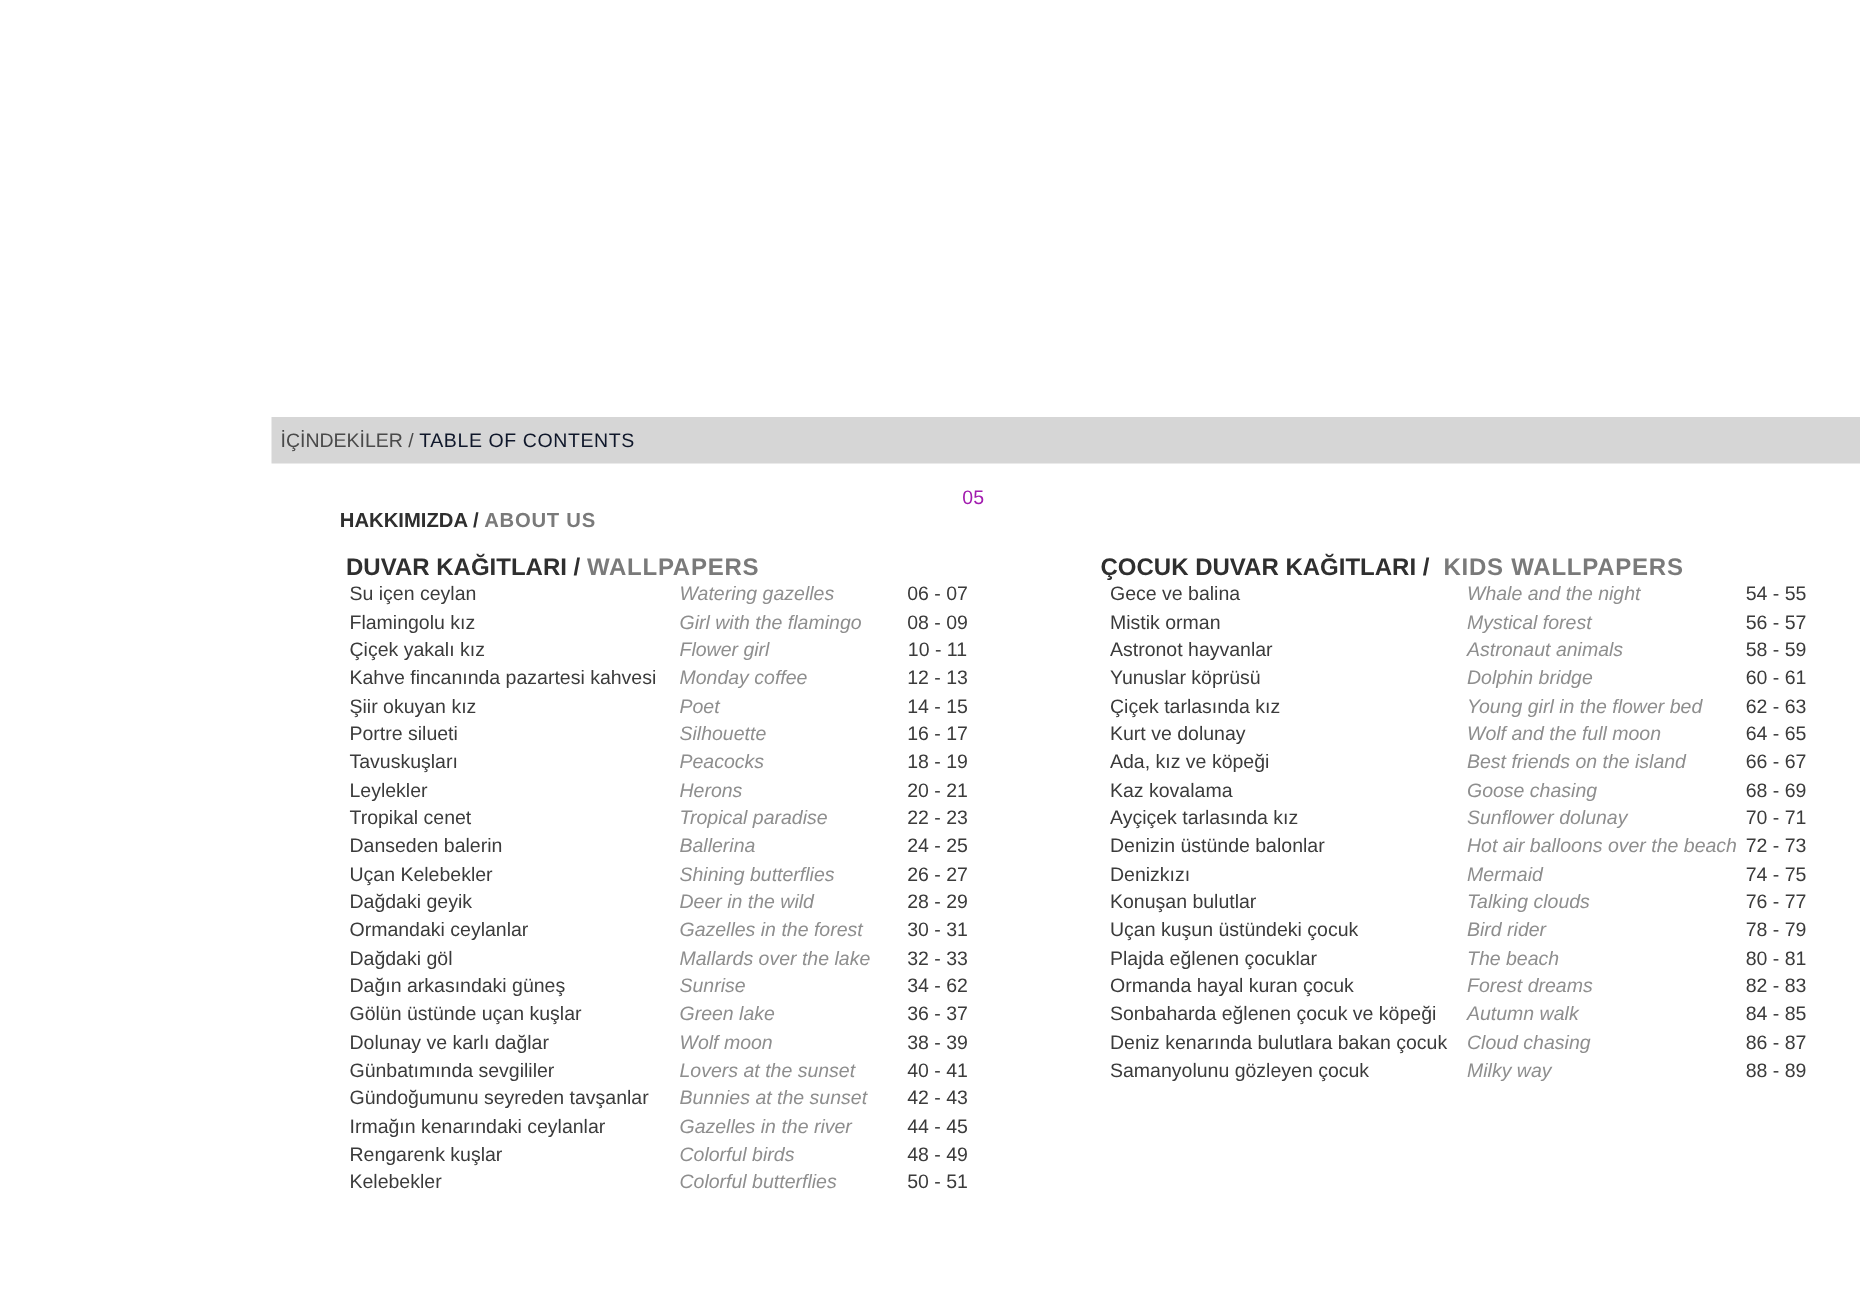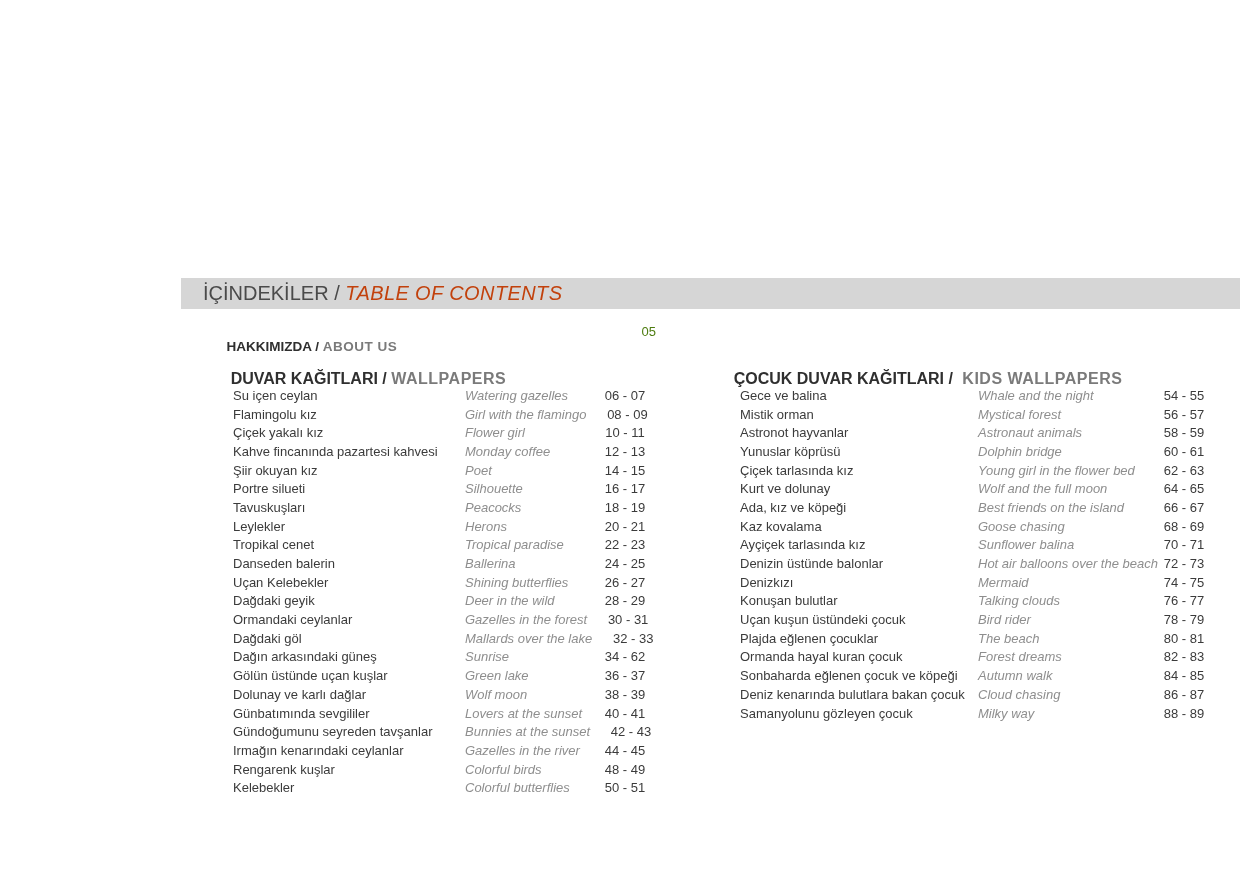--- a/index.html
+++ b/index.html
@@ -14,56 +14,56 @@
   }
   .toc-bar {
     position: absolute;
     left: 181px;
     right: 0;
     top: 278px;
     height: 31px;
     background: #d6d6d6;
     display: flex;
     align-items: center;
-    padding-left: 22px;
+    padding-left: 6px;
     box-sizing: border-box;
-    font-size: 20px;
+    font-size: 13px;
     white-space: pre;
   }
   .bar-tr { color: #4a4a4a; }
-  .bar-en { color: #c2410c; font-style: italic; letter-spacing: 0.4px; }
+  .bar-en { color: #0f172a; letter-spacing: 0.4px; }
   .about-row {
     position: absolute;
     left: 204px;
     top: 324px;
     width: 452px;
     display: flex;
     justify-content: space-between;
     align-items: baseline;
     font-size: 13.5px;
     white-space: pre;
   }
   .hdr-tr { font-weight: bold; color: #2f2f2f; }
   .hdr-en { font-weight: bold; color: #7a7a7a; letter-spacing: 0.5px; }
-  .about-page { font-size: 13px; color: #4d7c0f; font-weight: normal; }
+  .about-page { font-size: 13px; color: #a21caf; font-weight: normal; }
   .section { position: absolute; top: 352px; }
   .section-left  { left: 204px; width: 450px; }
   .section-right { left: 707px; width: 496px; }
   .sec-hdr { font-size: 16px; height: 16px; white-space: pre; }
   .rows { margin-top: 18px; display: flex; flex-direction: column; }
   .section-left  .rows { margin-left: 29px; width: 421px; }
   .section-right .rows { margin-left: 33px; width: 470px; }
   .row {
     display: grid;
     height: 18.7px;
     align-items: center;
     font-size: 13px;
     white-space: nowrap;
   }
-  .section-left  .row { grid-template-columns: 220px 1fr 58px; gap: 12px; }
+  .section-left  .row { grid-template-columns: 220px 1fr 58px; }
   .section-right .row { grid-template-columns: 238px 1fr 52px; }
   .cell-tr { color: #3b3b3b; }
   .cell-en { color: #8e8e8e; font-style: italic; }
   .cell-pg { color: #3b3b3b; text-align: center; }
 </style>
 </head>
 <body>
 
 <div class="page">
 
@@ -237,21 +237,21 @@
           <span class="cell-en">Best friends on the island</span>
           <span class="cell-pg">66 - 67</span>
         </div>
         <div class="row">
           <span class="cell-tr">Kaz kovalama</span>
           <span class="cell-en">Goose chasing</span>
           <span class="cell-pg">68 - 69</span>
         </div>
         <div class="row">
           <span class="cell-tr">Ayçiçek tarlasında kız</span>
-          <span class="cell-en">Sunflower balina</span>
+          <span class="cell-en">Sunflower dolunay</span>
           <span class="cell-pg">70 - 71</span>
         </div>
         <div class="row">
           <span class="cell-tr">Denizin üstünde balonlar</span>
           <span class="cell-en">Hot air balloons over the beach</span>
           <span class="cell-pg">72 - 73</span>
         </div>
         <div class="row">
           <span class="cell-tr">Denizkızı</span>
           <span class="cell-en">Mermaid</span>

